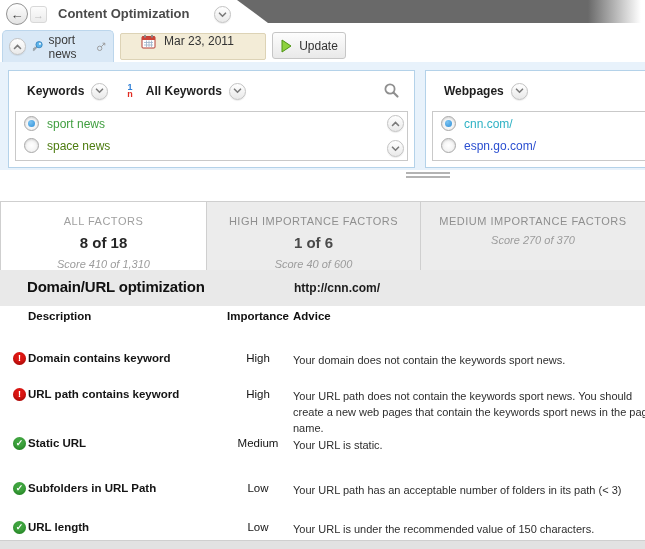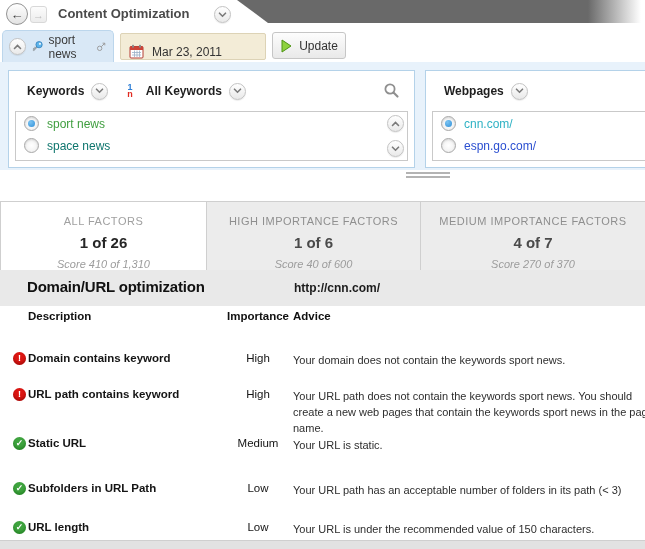--- a/index.html
+++ b/index.html
@@ -41,21 +41,21 @@
   .kw-tab {
     position:absolute; left:2px; top:2px; width:112px; height:32px;
     background:#d9e8f6; border:1px solid #bcd6ec; border-bottom:none;
     border-radius:5px 5px 0 0; display:flex; align-items:center; gap:5px;
     padding:0 6px; cursor:pointer;
   }
   .kw-tab-label { font-size:12px; color:#3a3a3a; }
   .date-btn {
     position:absolute; left:120px; top:5px; width:146px; height:27px;
     background:#f3ecd7; border:1px solid #ddd3b6; border-radius:2px;
-    display:flex; align-items:flex-end; gap:8px; padding-left:8px;
+    display:flex; align-items:flex-start; gap:8px; padding-left:20px;
     font-size:12px; color:#333; cursor:pointer;
   }
   .update-btn {
     position:absolute; left:272px; top:4px; width:74px; height:27px;
     background:linear-gradient(#fdfdfd,#e9e9e9); border:1px solid #c6c6c6; border-radius:3px;
     display:flex; align-items:center; justify-content:center; gap:6px;
     font-size:12px; color:#333; cursor:pointer;
   }
   
   .selector-area { position:absolute; left:0; top:62px; width:645px; height:108px; background:#e8f2fb; }
@@ -209,21 +209,21 @@
           </svg>
         </span>
       </div>
       <div class="list-box">
         <div class="list-item">
           <span class="radio selected"></span>
           <span class="list-item-label" style="color: rgb(63, 158, 63);">sport news</span>
         </div>
         <div class="list-item">
           <span class="radio"></span>
-          <span class="list-item-label" style="color: #0f766e;">space news</span>
+          <span class="list-item-label" style="color: #4d7c0f;">space news</span>
         </div>
         <span class="chev-circle scroll-up">
           <svg width="9" height="6" viewBox="0 0 9 6">
               <path d="M1.5 4.5 L4.5 1.5 L7.5 4.5" fill="none" stroke="#7a7a7a" stroke-width="1.6" stroke-linecap="round"></path>
             </svg>
         </span>
         <span class="chev-circle scroll-down">
           <svg width="9" height="6" viewBox="0 0 9 6">
               <path d="M1.5 1.2 L4.5 4.2 L7.5 1.2" fill="none" stroke="#7a7a7a" stroke-width="1.6" stroke-linecap="round"></path>
             </svg>
@@ -254,31 +254,30 @@
   </div>
 
   <div class="splitter">
     <div class="bar"></div>
     <div class="bar"></div>
   </div>
 
   <div class="factor-tabs">
     <div class="ftab t1">
       <div class="ftab-label">ALL FACTORS</div>
-      <div class="ftab-count">1 of 26</div>
+      <div class="ftab-count">8 of 18</div>
       <div class="ftab-score">Score 410 of 1,310</div>
     </div>
     <div class="ftab t2">
       <div class="ftab-label">HIGH IMPORTANCE FACTORS</div>
       <div class="ftab-count">1 of 6</div>
       <div class="ftab-score">Score 40 of 600</div>
     </div>
     <div class="ftab t3">
       <div class="ftab-label">MEDIUM IMPORTANCE FACTORS</div>
-      <div class="ftab-count">4 of 7</div>
       <div class="ftab-score">Score 270 of 370</div>
     </div>
   </div>
 
   <div class="section-header">
     <span class="section-title">Domain/URL optimization</span>
     <span class="section-url">http://cnn.com/</span>
   </div>
 
   <div class="thead">

